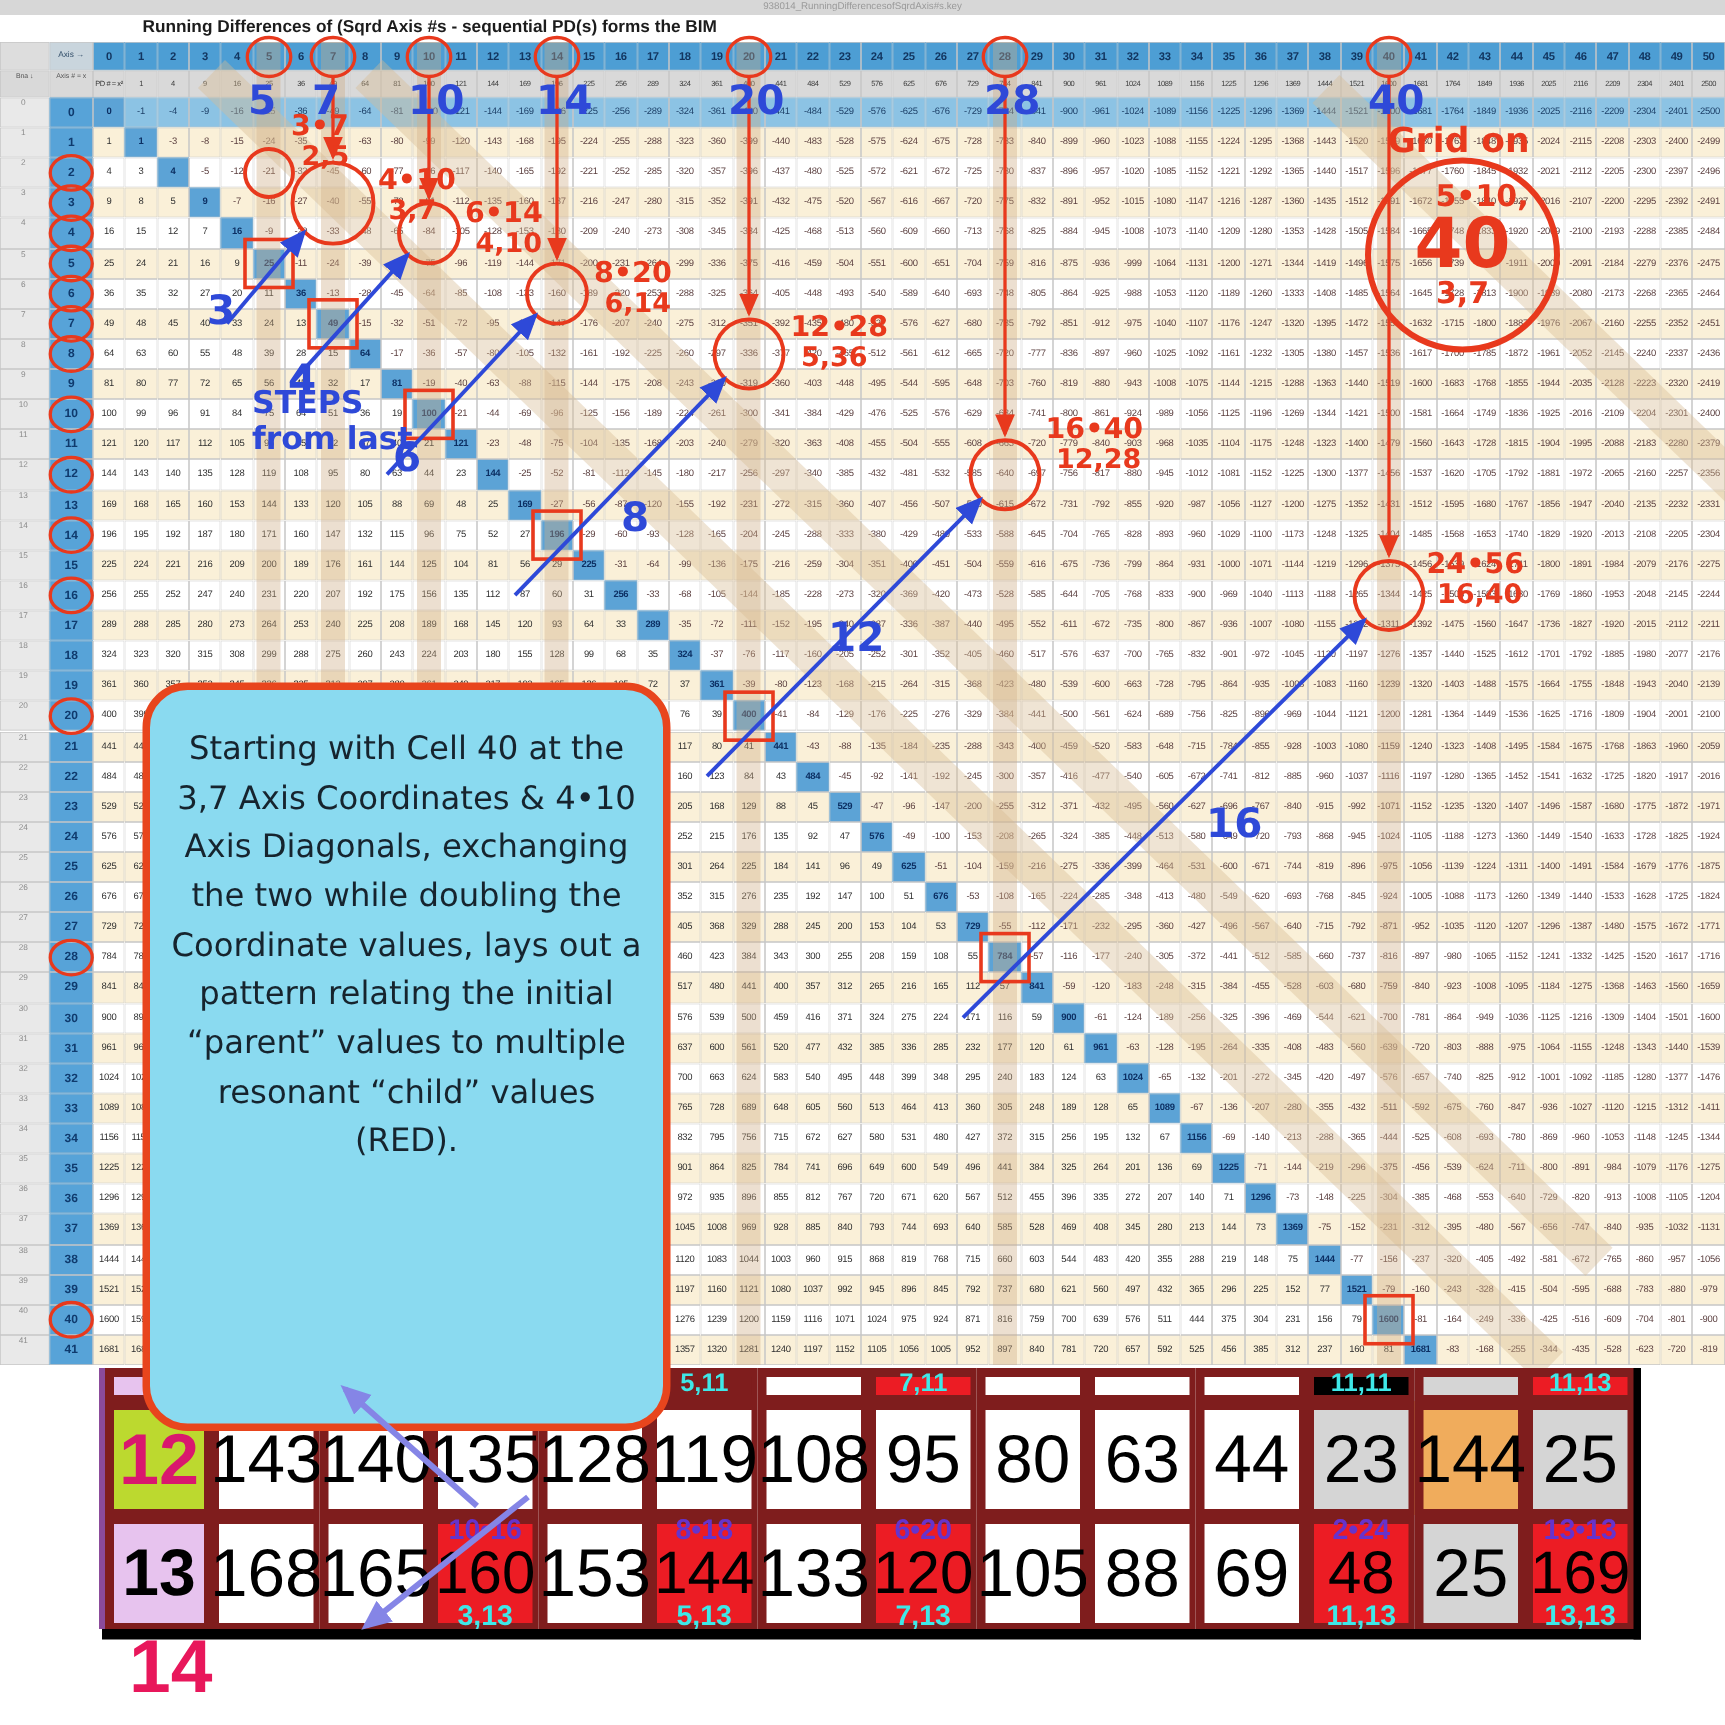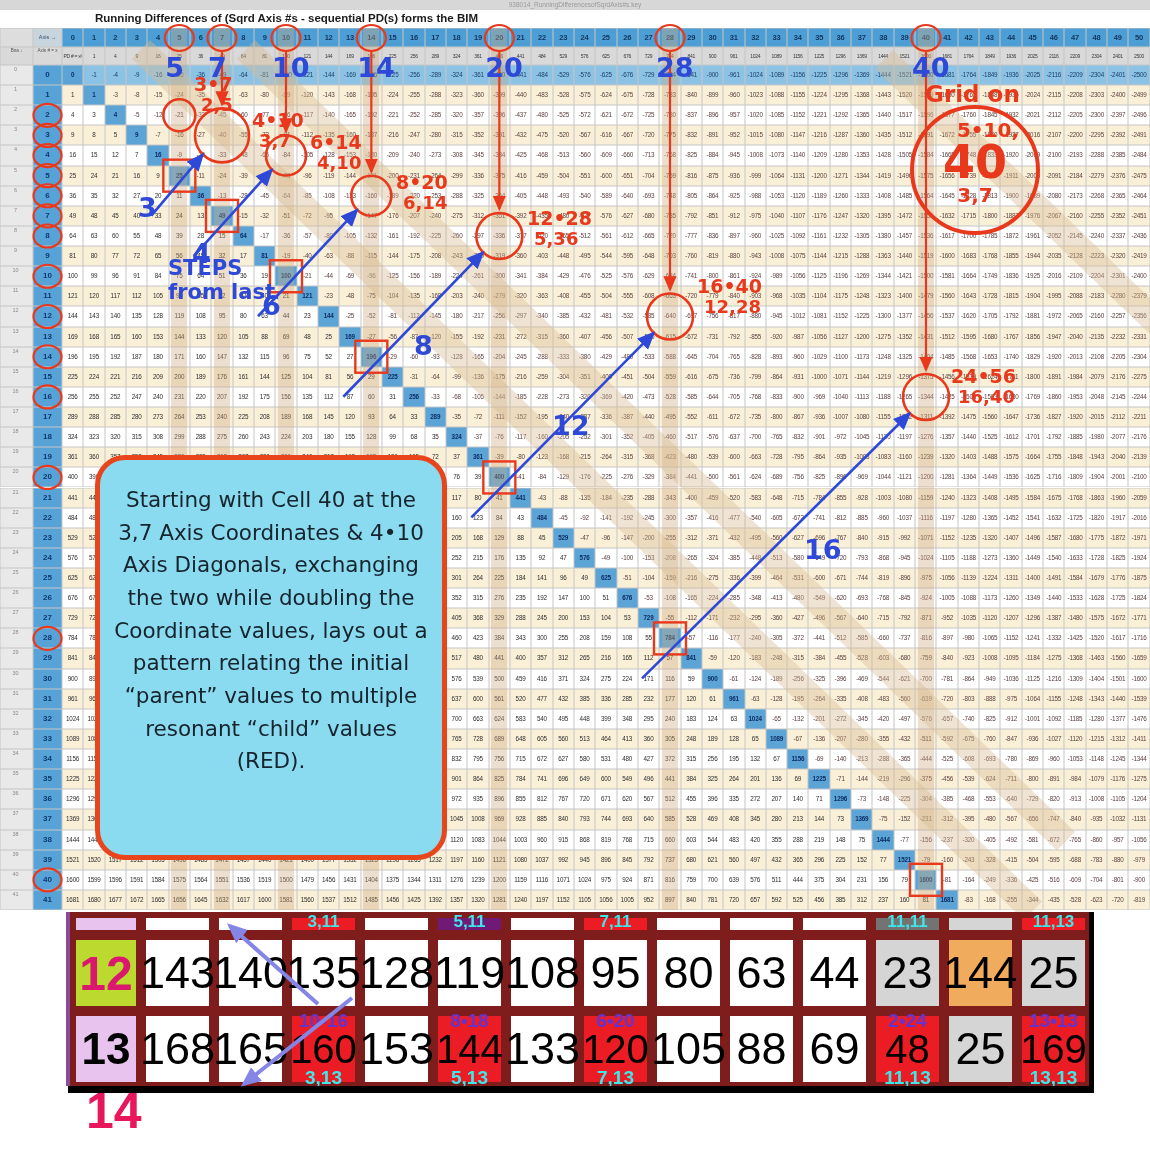--- a/index.html
+++ b/index.html
@@ -31,21 +31,21 @@
   .hBa{width:29px;background:#d9d9d9;font-size:4.6px;color:#555;line-height:8px;}
   .band{position:absolute;top:28px;height:882px;width:16px;background:rgba(205,172,132,0.38);
         pointer-events:none;}
   .dband{position:absolute;height:26px;background:rgba(214,188,148,0.40);transform-origin:0 0;
          transform:rotate(44deg);pointer-events:none;}
   #anno-svg{position:absolute;left:0;top:0;width:1150px;height:1150px;pointer-events:none;z-index:6;}
   .bluelab{position:absolute;color:#2e49d8;font-weight:bold;z-index:7;
            font-family:"DejaVu Sans",sans-serif;}
   .redlab{position:absolute;color:#e8391d;font-weight:bold;z-index:7;line-height:1.06;
           font-family:"DejaVu Sans",sans-serif;}
-  .callout{position:absolute;left:95px;top:455px;width:352px;height:405px;background:#8adaf0;
+  .callout{position:absolute;left:95px;top:455px;width:352px;height:499px;background:#8adaf0;
            border:5px solid #e8451d;border-radius:30px;z-index:5;box-sizing:border-box;
            padding:24px 12px;color:#16242e;font-family:"DejaVu Sans",sans-serif;
            font-size:21.5px;line-height:1.52;text-align:center;}
   .callout p{margin:0;}
   .callout p + p{margin-top:30px;}
   
   .bcell{position:absolute;box-sizing:border-box;border:6px solid #7f1d1d;background:#fff;
          display:flex;flex-direction:column;align-items:center;justify-content:center;}
   .bnum{font-size:43px;color:#000;line-height:0.95;}
   .btop{font-size:19px;font-weight:bold;color:#6633cc;line-height:1;}
@@ -2599,31 +2599,31 @@
     </svg>
 
   <div id="bottom-grid">
       <div class="bcell" style="left:70px;top:912px;width:72px;height:24px;background:#e7c3ee"></div>
       <div class="bcell" style="left:140px;top:912px;width:75px;height:24px;background:#ffffff;justify-content:flex-end"></div>
       <div class="bcell" style="left:213px;top:912px;width:75px;height:24px;background:#ffffff;justify-content:flex-end"></div>
       <div class="bcell" style="left:286px;top:912px;width:75px;height:24px;background:#ec1c24;justify-content:flex-end">
         <span class="slab">3,11</span>
       </div>
       <div class="bcell" style="left:359px;top:912px;width:75px;height:24px;background:#ffffff;justify-content:flex-end"></div>
-      <div class="bcell" style="left:432px;top:912px;width:75px;height:24px;background:#701a75;justify-content:flex-end">
+      <div class="bcell" style="left:432px;top:912px;width:75px;height:24px;background:#7f1d1d;justify-content:flex-end">
         <span class="slab">5,11</span>
       </div>
       <div class="bcell" style="left:505px;top:912px;width:75px;height:24px;background:#ffffff;justify-content:flex-end"></div>
       <div class="bcell" style="left:578px;top:912px;width:75px;height:24px;background:#ec1c24;justify-content:flex-end">
         <span class="slab">7,11</span>
       </div>
       <div class="bcell" style="left:651px;top:912px;width:75px;height:24px;background:#ffffff;justify-content:flex-end"></div>
       <div class="bcell" style="left:724px;top:912px;width:75px;height:24px;background:#ffffff;justify-content:flex-end"></div>
       <div class="bcell" style="left:797px;top:912px;width:75px;height:24px;background:#ffffff;justify-content:flex-end"></div>
-      <div class="bcell" style="left:870px;top:912px;width:75px;height:24px;background:#737373;justify-content:flex-end">
+      <div class="bcell" style="left:870px;top:912px;width:75px;height:24px;background:#000000;justify-content:flex-end">
         <span class="slab">11,11</span>
       </div>
       <div class="bcell" style="left:943px;top:912px;width:75px;height:24px;background:#d5d5d5;justify-content:flex-end"></div>
       <div class="bcell" style="left:1016px;top:912px;width:75px;height:24px;background:#ec1c24;justify-content:flex-end">
         <span class="slab">11,13</span>
       </div>
       <div class="bcell" style="left:70px;top:934px;width:72px;height:78px;background:#bcd92f">
         <span class="b12h">12</span>
       </div>
       <div class="bcell" style="left:140px;top:934px;width:75px;height:78px;background:#ffffff">

